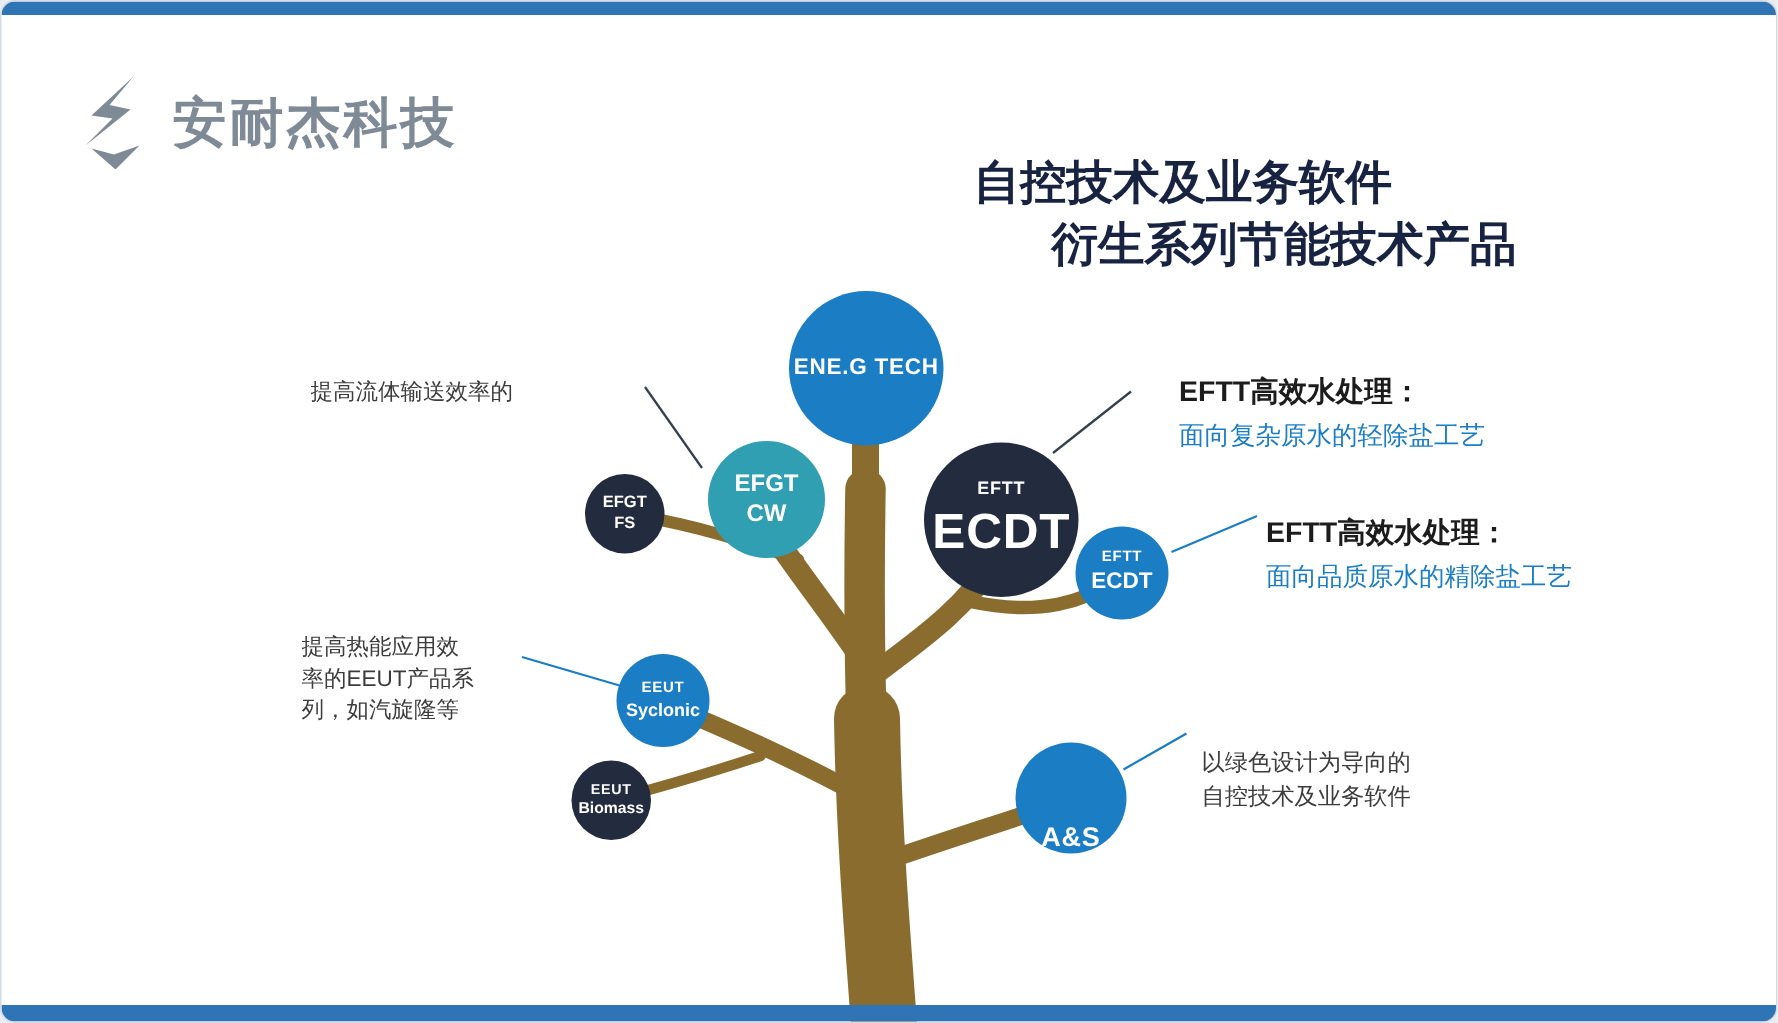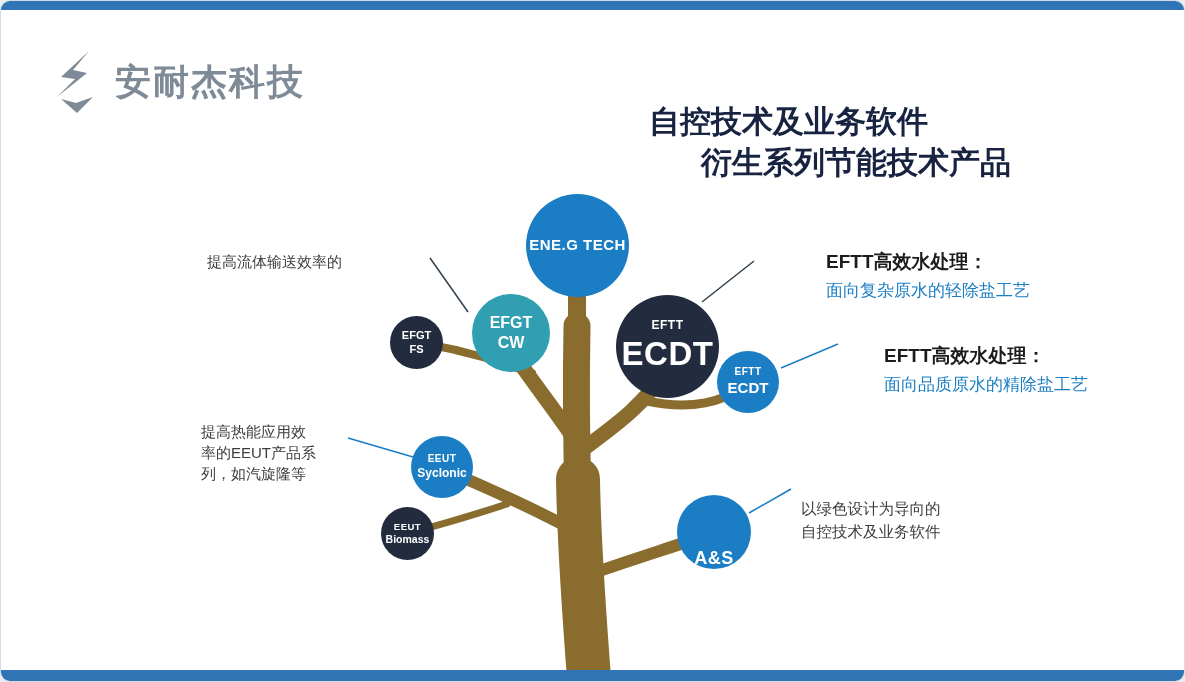--- a/index.html
+++ b/index.html
@@ -38,21 +38,21 @@
   .n-syc .lg{font-size:12px;font-weight:bold;}
   .n-bio{left:380px;top:506px;width:53px;height:53px;}
   .n-bio .sm{font-size:9.5px;}
   .n-bio .lg{font-size:10.5px;font-weight:bold;}
   .n-as{left:676px;top:494px;width:74px;height:74px;font-size:18px;font-weight:bold;letter-spacing:.5px;justify-content:flex-end;}
 
   .ann{position:absolute;z-index:3;color:#3c3c3c;font-size:15px;line-height:21px;}
   .ann-efgt{left:206px;top:250px;text-align:right;}
   .ann-eeut{left:200px;top:420px;}
   .ann-as{left:800px;top:496px;font-size:15.5px;line-height:23px;}
-  .ann-r{white-space:nowrap;margin-left:40px;}
+  .ann-r{white-space:nowrap;}
   .ann-r .ann-title{font-size:19px;font-weight:bold;color:#1c1c1c;margin-bottom:8px;}
   .ann-r .ann-desc{font-size:17px;color:#1b7ec4;}
   .ann-eftt1{left:785px;top:250px;}
   .ann-eftt2{left:843px;top:344px;}
 </style>
 </head>
 <body>
 
 <div class="slide">
 

